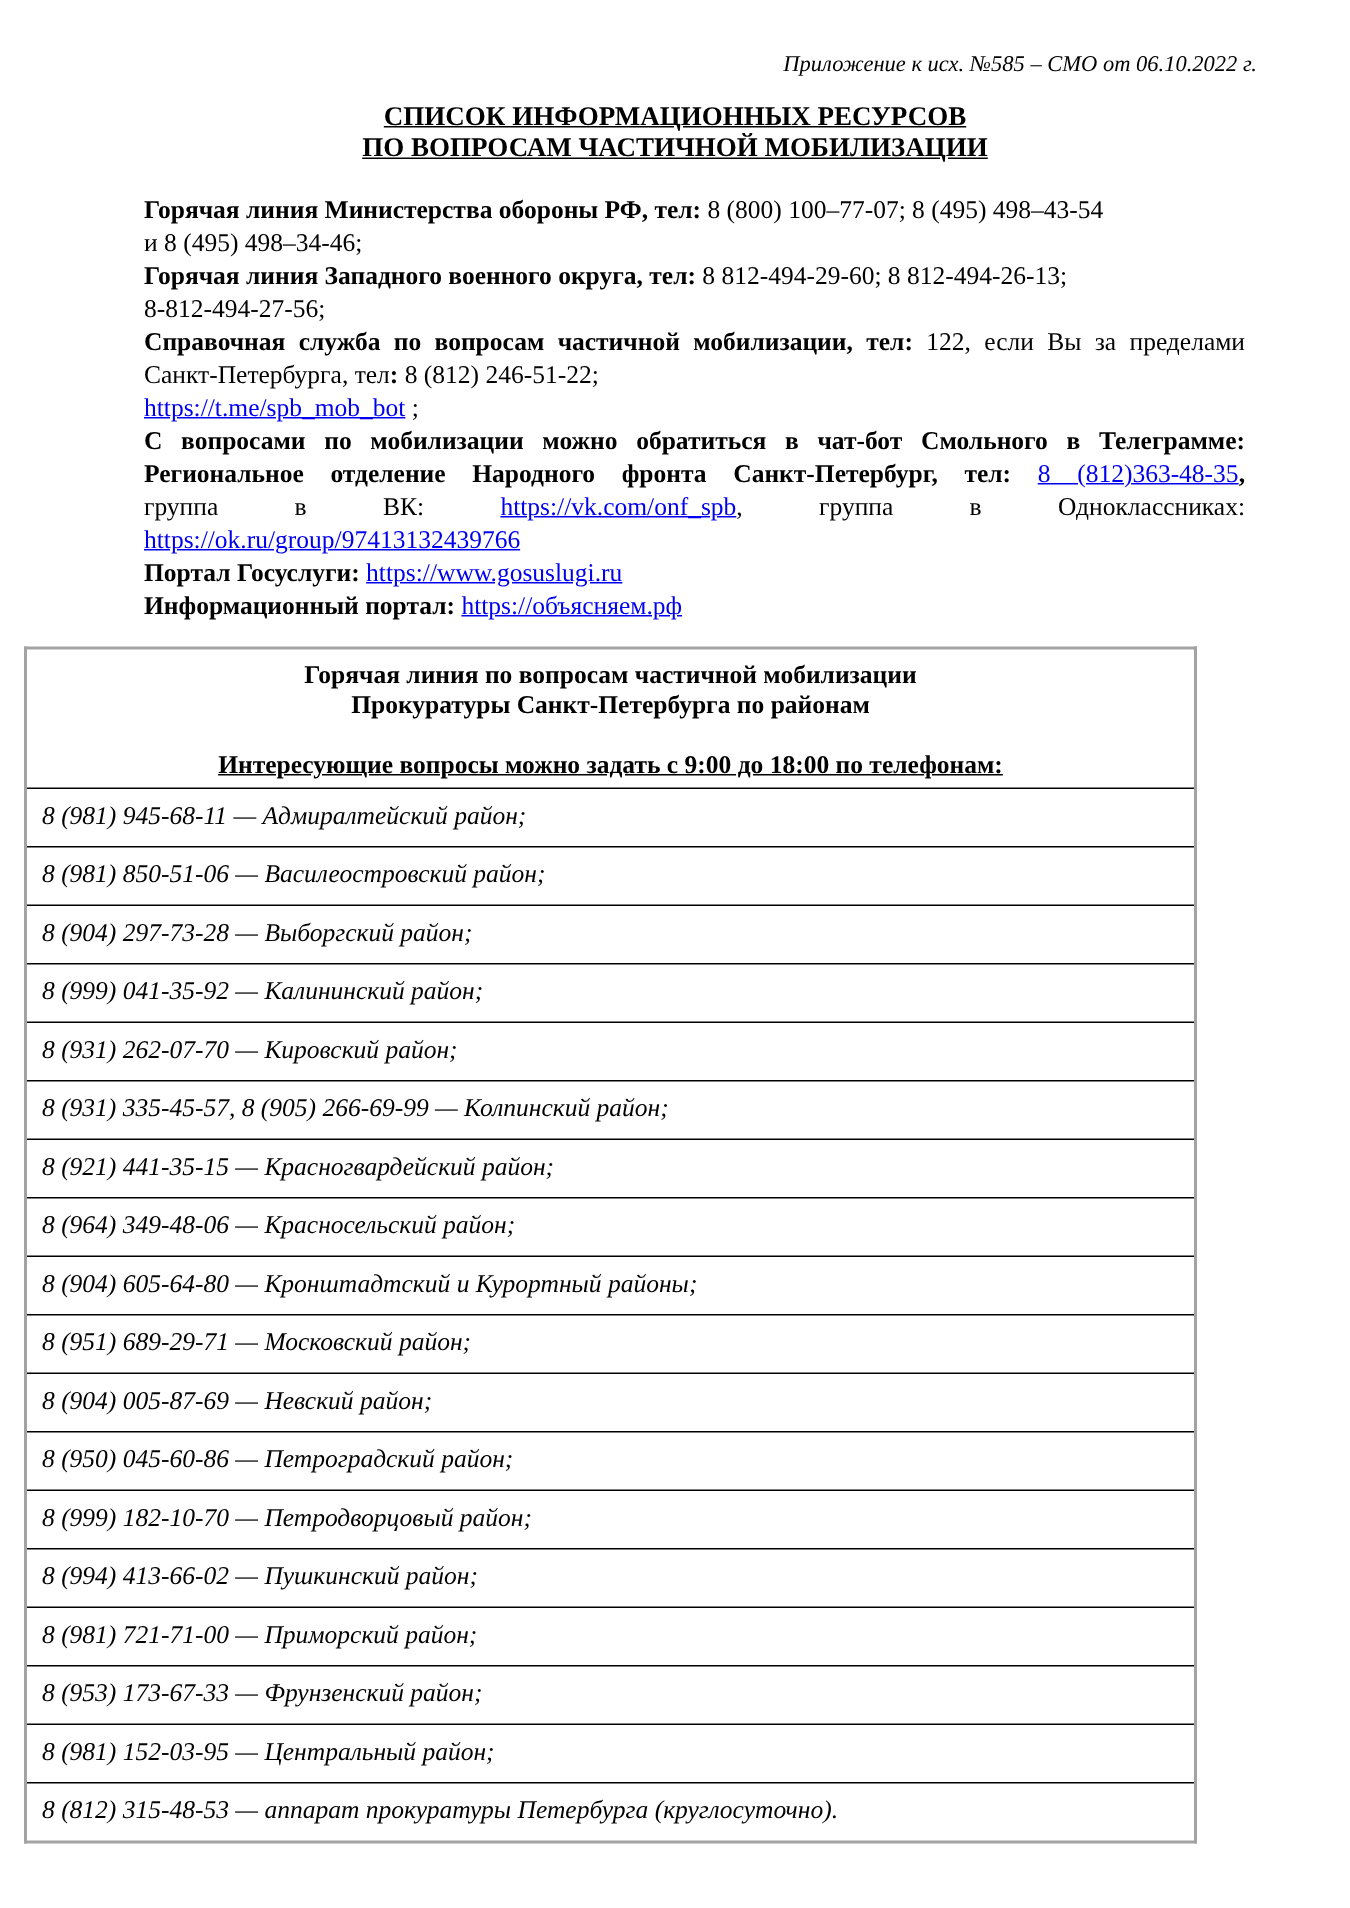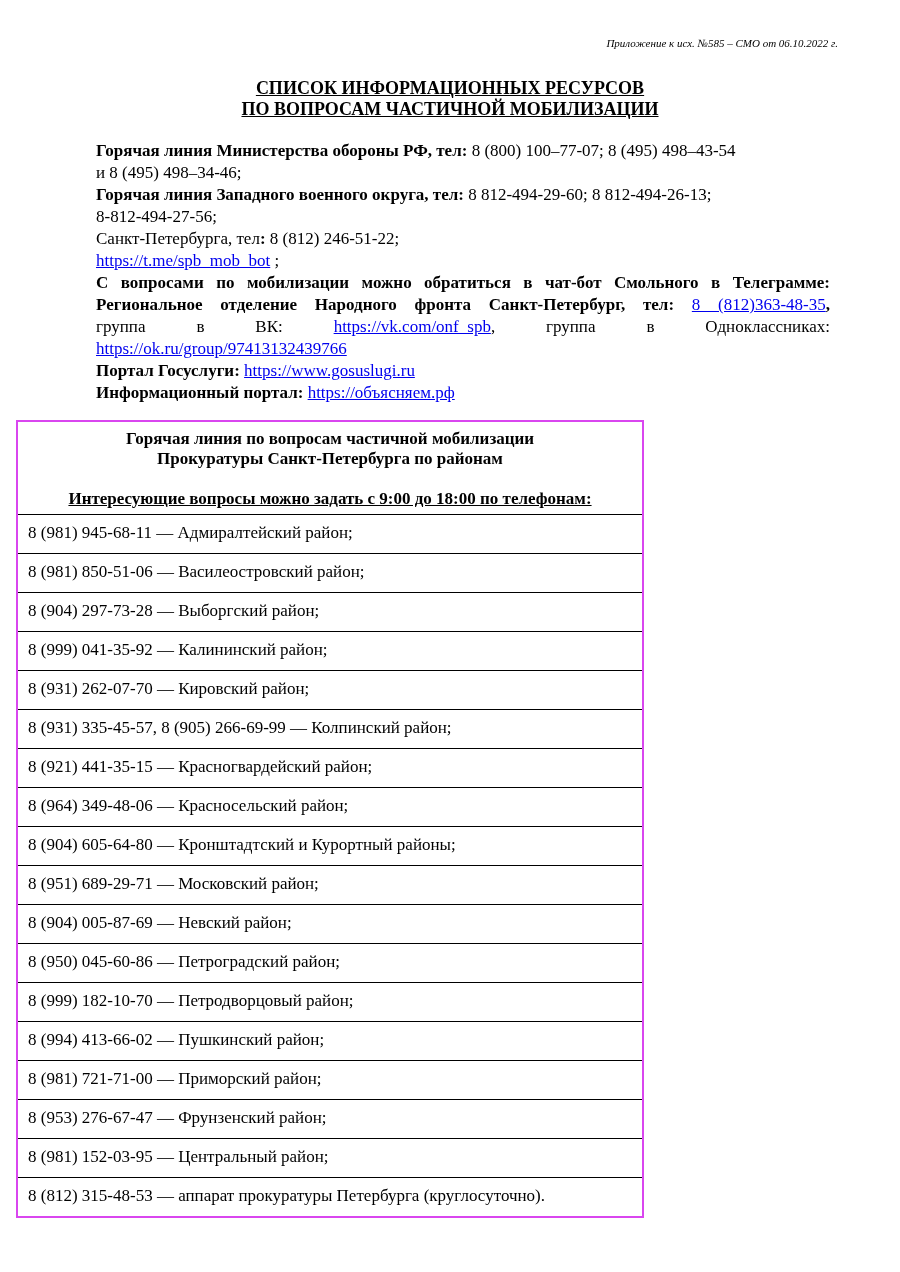--- a/index.html
+++ b/index.html
@@ -10,26 +10,26 @@
     color:#000;
     position:relative;
     overflow:hidden;
   }
   .page { width:900px; height:1272px; background:#fff; }
 
   .annotation {
     padding:34px 62px 0 16px;
     text-align:right;
     font-style:italic;
-    font-size:11px;
+    font-size:15px;
     line-height:18px;
   }
 
   .title-block {
-    margin-top:26px;
+    margin-top:15px;
     text-align:center;
     font-weight:bold;
     font-size:18px;
     line-height:21px;
   }
   .title-block .tline { text-decoration:underline; }
 
   .body-text {
     margin:20px 70px 16px 96px;
     font-size:17px;
@@ -40,57 +40,58 @@
   .text-line.al-l { text-align:left; }
   .text-line .b { font-weight:bold; }
   .text-line a, a.lnk {
     color:var(--link,#0000EE);
     text-decoration:underline;
     cursor:pointer;
   }
 
   table.hotline {
     margin:9px 0 0 16px;
-    width:628px;
+    width:782px;
     border-collapse:collapse;
-    border:2px solid #d946ef;
+    border:2px solid #a3a3a3;
     table-layout:fixed;
   }
   table.hotline td {
     border:1px solid #000;
     font-size:17px;
     vertical-align:top;
   }
   td.head-cell {
     text-align:center;
     font-weight:bold;
     padding:7px 10px 5px 10px;
     line-height:20px;
   }
   .head-spacer { height:20px; }
   .head-subtitle { text-decoration:underline; }
-  td.row-cell { padding:8px 10px 11px 10px; line-height:19px; }
+  td.row-cell { padding:8px 10px 11px 10px; line-height:19px;font-style:italic; }
 </style>
 </head>
 <body>
 
 <div class="page">
 
   <div class="annotation">Приложение к исх. №585 – СМО от 06.10.2022 г.</div>
 
   <div class="title-block">
     <div class="tline">СПИСОК ИНФОРМАЦИОННЫХ РЕСУРСОВ</div>
     <div class="tline">ПО ВОПРОСАМ ЧАСТИЧНОЙ МОБИЛИЗАЦИИ</div>
   </div>
 
   <div class="body-text" id="bodyText">
       <div class="text-line al-l"><span class="b">Горячая линия Министерства обороны РФ, тел: </span><span class="n">8 (800) 100–77-07; 8 (495) 498–43-54</span></div>
       <div class="text-line al-l"><span class="n">и 8 (495) 498–34-46;</span></div>
       <div class="text-line al-l"><span class="b">Горячая линия Западного военного округа, тел: </span><span class="n">8 812-494-29-60; 8 812-494-26-13;</span></div>
       <div class="text-line al-l"><span class="n">8-812-494-27-56;</span></div>
+      <div class="text-line al-j"><span class="b">Справочная служба по вопросам частичной мобилизации, тел: </span><span class="n">122, если Вы за пределами</span></div>
       <div class="text-line al-l"><span class="n">Санкт-Петербурга, тел</span><span class="b">:</span><span class="n"> 8 (812) 246-51-22;</span></div>
       <div class="text-line al-l"><a class="lnk" href="#">https://t.me/spb_mob_bot</a><span class="n"> ;</span></div>
       <div class="text-line al-j"><span class="b">С вопросами по мобилизации можно обратиться в чат-бот Смольного в Телеграмме:</span></div>
       <div class="text-line al-j"><span class="b">Региональное отделение Народного фронта Санкт-Петербург, тел: </span><a class="lnk" href="#">8 (812)363-48-35</a><span class="b">,</span></div>
       <div class="text-line al-j"><span class="n">группа в ВК: </span><a class="lnk" href="#">https://vk.com/onf_spb</a><span class="n">, группа в Одноклассниках:</span></div>
       <div class="text-line al-l"><a class="lnk" href="#">https://ok.ru/group/97413132439766</a></div>
       <div class="text-line al-l"><span class="b">Портал Госуслуги: </span><a class="lnk" href="#">https://www.gosuslugi.ru</a></div>
       <div class="text-line al-l"><span class="b">Информационный портал: </span><a class="lnk" href="#">https://объясняем.рф</a></div>
     </div>
 
@@ -143,21 +144,21 @@
         <tr>
           <td class="row-cell">8 (999) 182-10-70 — Петродворцовый район;</td>
         </tr>
         <tr>
           <td class="row-cell">8 (994) 413-66-02 — Пушкинский район;</td>
         </tr>
         <tr>
           <td class="row-cell">8 (981) 721-71-00 — Приморский район;</td>
         </tr>
         <tr>
-          <td class="row-cell">8 (953) 276-67-47 — Фрунзенский район;</td>
+          <td class="row-cell">8 (953) 173-67-33 — Фрунзенский район;</td>
         </tr>
         <tr>
           <td class="row-cell">8 (981) 152-03-95 — Центральный район;</td>
         </tr>
         <tr>
           <td class="row-cell">8 (812) 315-48-53 — аппарат прокуратуры Петербурга (круглосуточно).</td>
         </tr>
       </tbody>
   </table>
 

